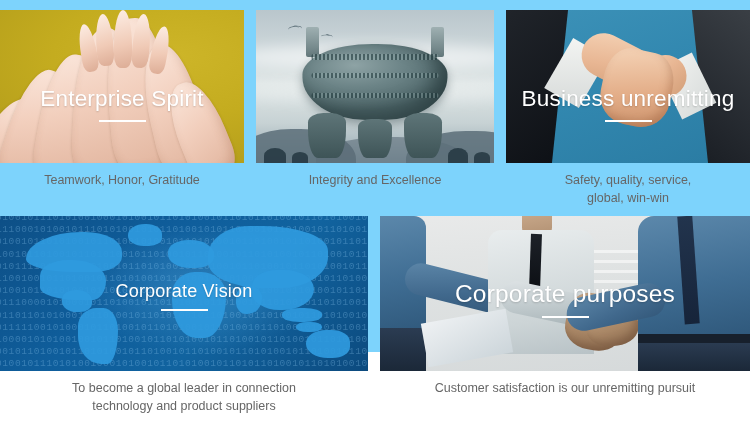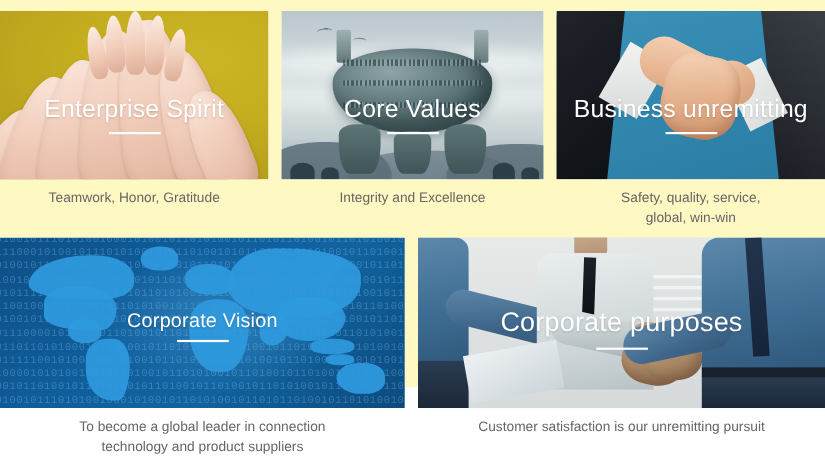--- a/index.html
+++ b/index.html
@@ -11,21 +11,21 @@
     width: 750px;
     height: 432px;
     font-family: "Liberation Sans", sans-serif;
     overflow: hidden;
   }
 
   .page {
     position: relative;
     width: 750px;
     height: 352px;
-    background: #fef9c3;
+    background: #7dd3fc;
   }
 
   
   .card {
     position: absolute;
   }
   .card-image {
     position: relative;
     width: 100%;
     overflow: hidden;
@@ -322,24 +322,20 @@
         </div>
 
         <div class="leg" style="left:22%;  width:16%; height:30%;"></div>
         <div class="leg" style="left:43%;  width:14%; height:26%;"></div>
         <div class="leg" style="right:22%; width:16%; height:30%;"></div>
 
         <div class="crowd" style="left:8px;  width:22px;"></div>
         <div class="crowd" style="left:36px; width:16px; height:7%;"></div>
         <div class="crowd" style="right:26px; width:20px;"></div>
         <div class="crowd" style="right:4px; width:16px; height:7%;"></div>
-      </div>
-      <div class="overlay-text" style="top:78px;">
-        <div class="overlay-title" style="font-size:22.5px;">Core Values</div>
-        <div class="overlay-rule"></div>
       </div>
     </div>
     <div class="caption">
       <div>Integrity and Excellence</div>
     </div>
   </div>
 
   <div class="card" id="card-business-philosophy">
     <div class="card-image">
       <div class="art-shake">

